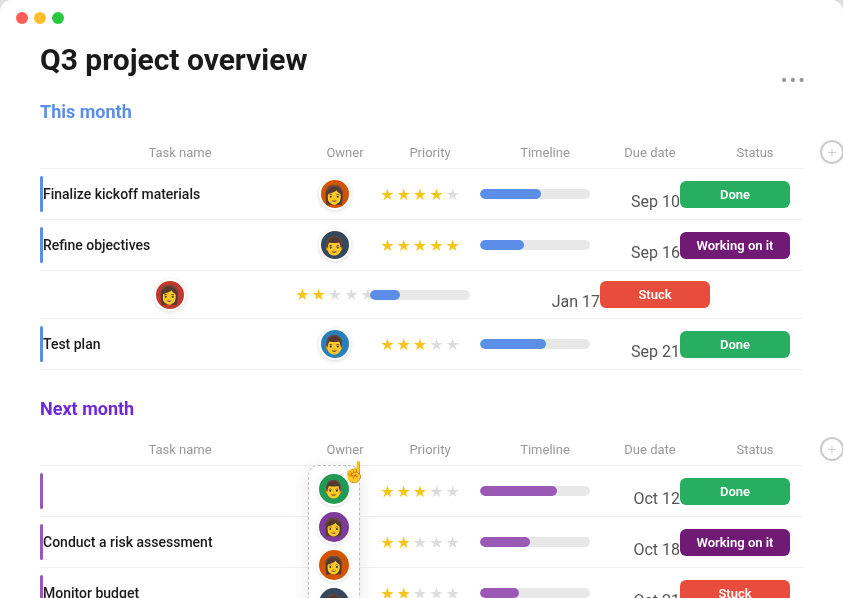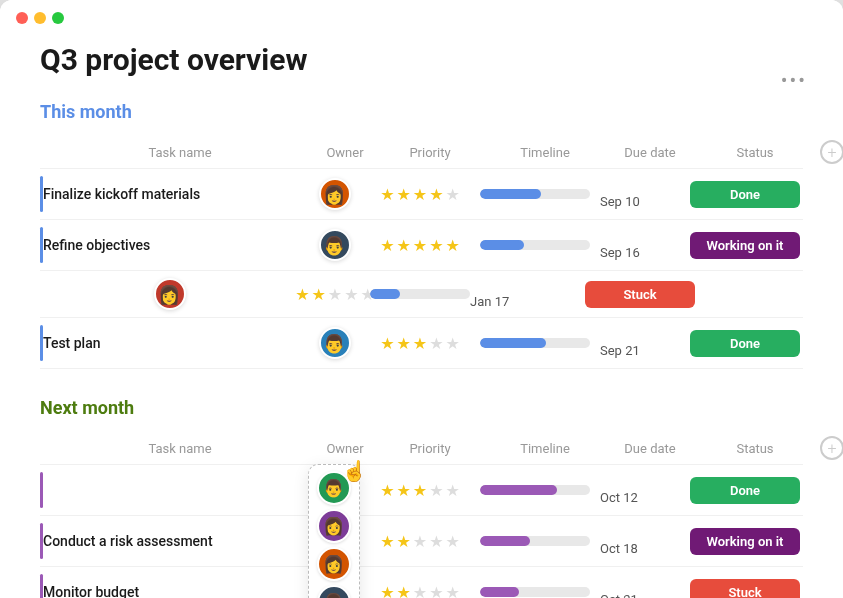--- a/index.html
+++ b/index.html
@@ -70,21 +70,21 @@
       margin-bottom: 28px;
     }
 
     .section-title {
       font-size: 18px;
       font-weight: 700;
       margin-bottom: 10px;
     }
 
     .section-title.blue { color: #5b8ee6; }
-    .section-title.purple { color: #4d7c0f; }
+    .section-title.purple { color: #6d28d9; }
 
     .table-header {
       display: grid;
       grid-template-columns: 260px 70px 100px 130px 80px 130px 36px;
       align-items: center;
       padding: 0 0 4px 10px;
       color: #999;
       font-size: 13px;
     }
 
@@ -176,29 +176,29 @@
 
     .timeline-fill {
       height: 100%;
       border-radius: 5px;
     }
 
     .timeline-fill.blue { background: #5b8ee6; }
     .timeline-fill.purple { background: #9b59b6; }
 
     .due-date-cell {
-      text-align: left;
-      font-size: 13px;
+      text-align: right;
+      font-size: 16px;
       color: #555;
       margin-top: 14px;
     }
 
     .status-cell {
       display: flex;
-      justify-content: center;
+      justify-content: flex-start;
     }
 
     .status-badge {
       padding: 6px 16px;
       border-radius: 6px;
       font-size: 13px;
       font-weight: 600;
       color: #fff;
       min-width: 110px;
       text-align: center;

